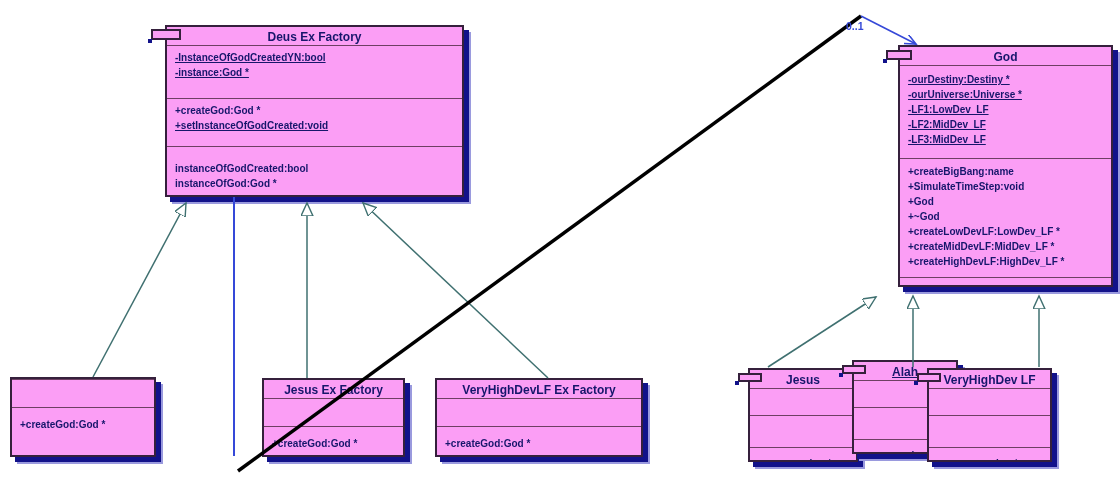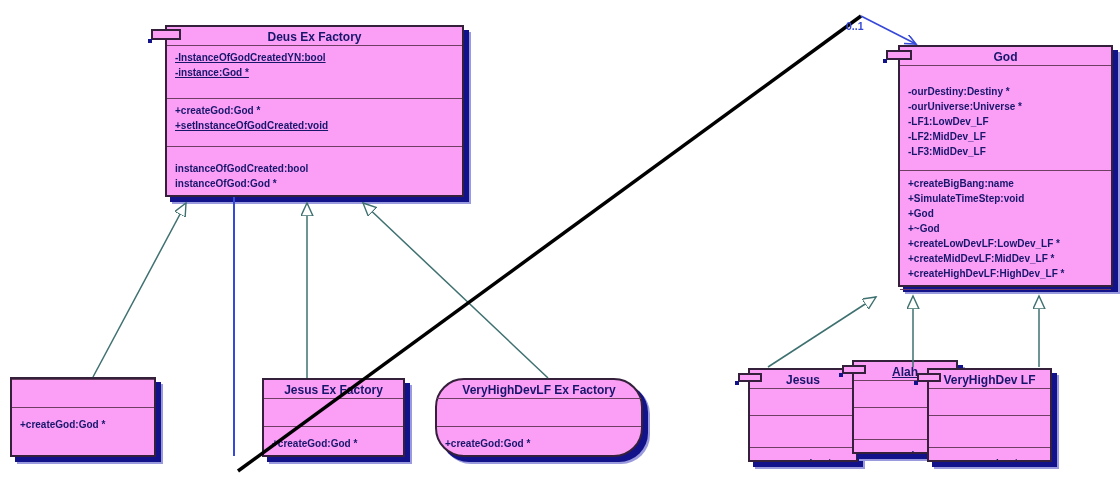--- a/index.html
+++ b/index.html
@@ -70,21 +70,21 @@
     </div>
     <div class="cls-section grow" style="padding-top:14px;">
       <div class="member">instanceOfGodCreated:bool</div>
       <div class="member">instanceOfGod:God *</div>
     </div>
   </div>
 
   <div class="uml-class" style="left:875px; top:45px; width:215px; height:242px;margin-left:23px;">
     <span class="cls-icon"></span>
     <div class="cls-title">God</div>
-    <div class="cls-section" style="height:84px; padding-top:18px;">
+    <div class="cls-section" style="height:84px; padding-top:6px;text-decoration:underline;">
       <div class="member">-ourDestiny:Destiny *</div>
       <div class="member">-ourUniverse:Universe *</div>
       <div class="member">-LF1:LowDev_LF</div>
       <div class="member">-LF2:MidDev_LF</div>
       <div class="member">-LF3:MidDev_LF</div>
     </div>
     <div class="cls-section" style="height:111px; padding-top:5px;">
       <div class="member">+createBigBang:name</div>
       <div class="member">+SimulateTimeStep:void</div>
       <div class="member">+God</div>
@@ -106,21 +106,21 @@
   </div>
 
   <div class="uml-class" style="left:262px; top:378px; width:143px; height:79px;">
     <div class="cls-title">Jesus Ex Factory</div>
     <div class="cls-section" style="height:21px;"></div>
     <div class="cls-section grow" style="padding-top:9px;">
       <div class="member">+createGod:God *</div>
     </div>
   </div>
 
-  <div class="uml-class" style="left:435px; top:378px; width:208px; height:79px;border-radius:29px;">
+  <div class="uml-class" style="left:435px; top:378px; width:208px; height:79px;">
     <div class="cls-title">VeryHighDevLF Ex Factory</div>
     <div class="cls-section" style="height:21px;"></div>
     <div class="cls-section grow" style="padding-top:9px;">
       <div class="member">+createGod:God *</div>
     </div>
   </div>
 
   <div class="uml-class" style="left:712px; top:368px; width:110px; height:94px;margin-left:36px;">
     <span class="cls-icon" style="width:24px;height:9px;left:-12px;"></span>
     <div class="cls-title">Jesus</div>

